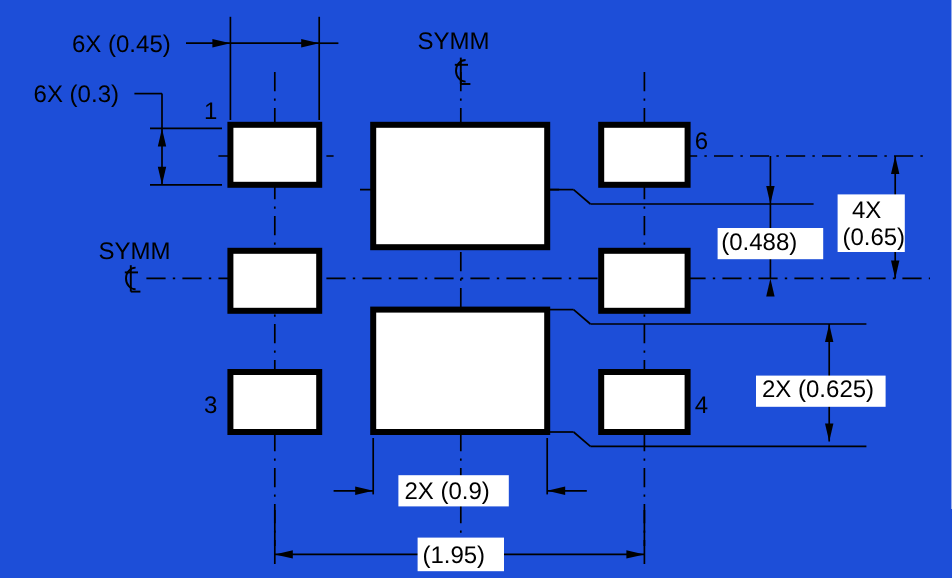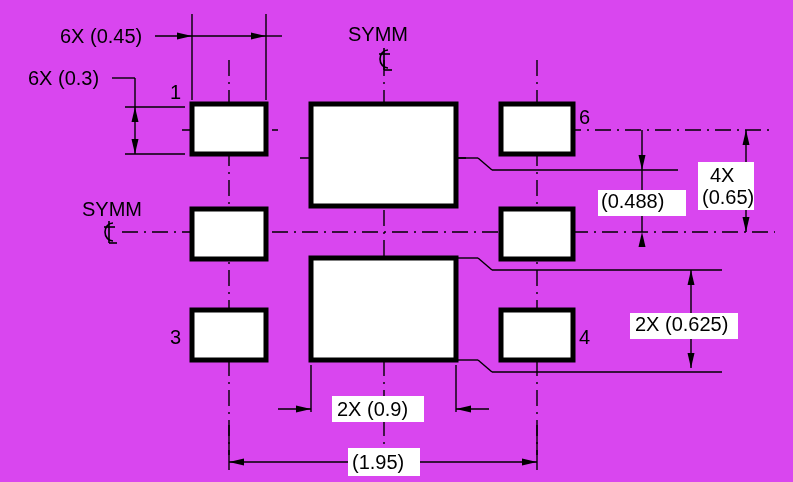--- a/index.html
+++ b/index.html
@@ -4,21 +4,21 @@
 <style>
   html, body {
     margin: 0;
     padding: 0;
     background: #ffffff;
   }
   #root {
     position: relative;
     width: 793px;
     height: 482px;
-    background: #d946ef;
+    background: #1d4ed8;
     font-family: "Liberation Sans", sans-serif;
     overflow: hidden;
   }
   svg#drawing {
     position: absolute;
     left: 0;
     top: 0;
     width: 793px;
     height: 482px;
   }

